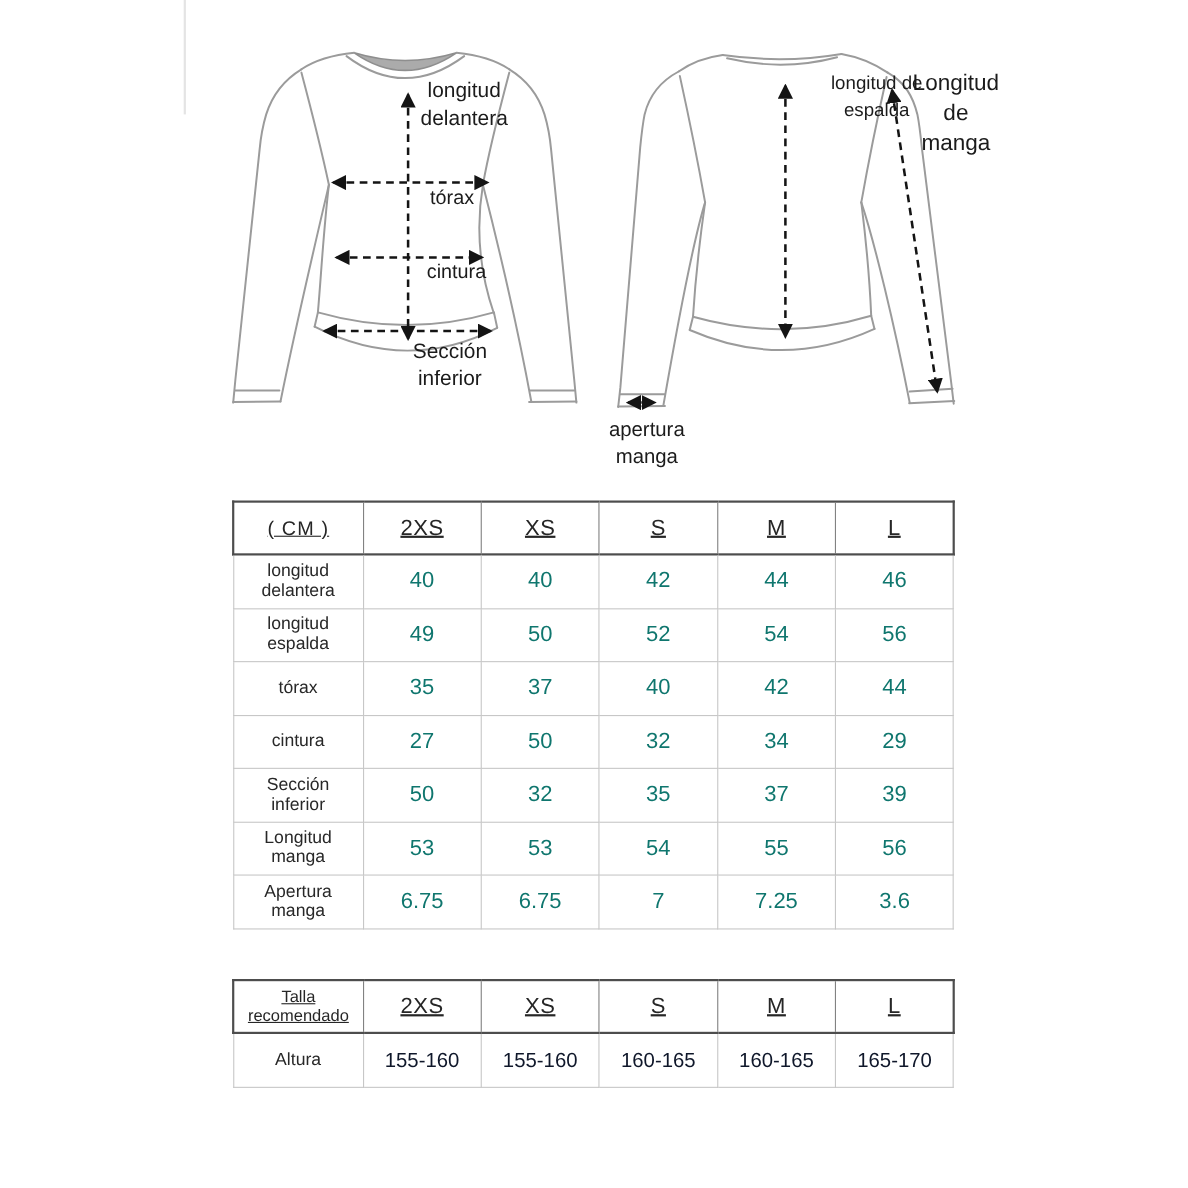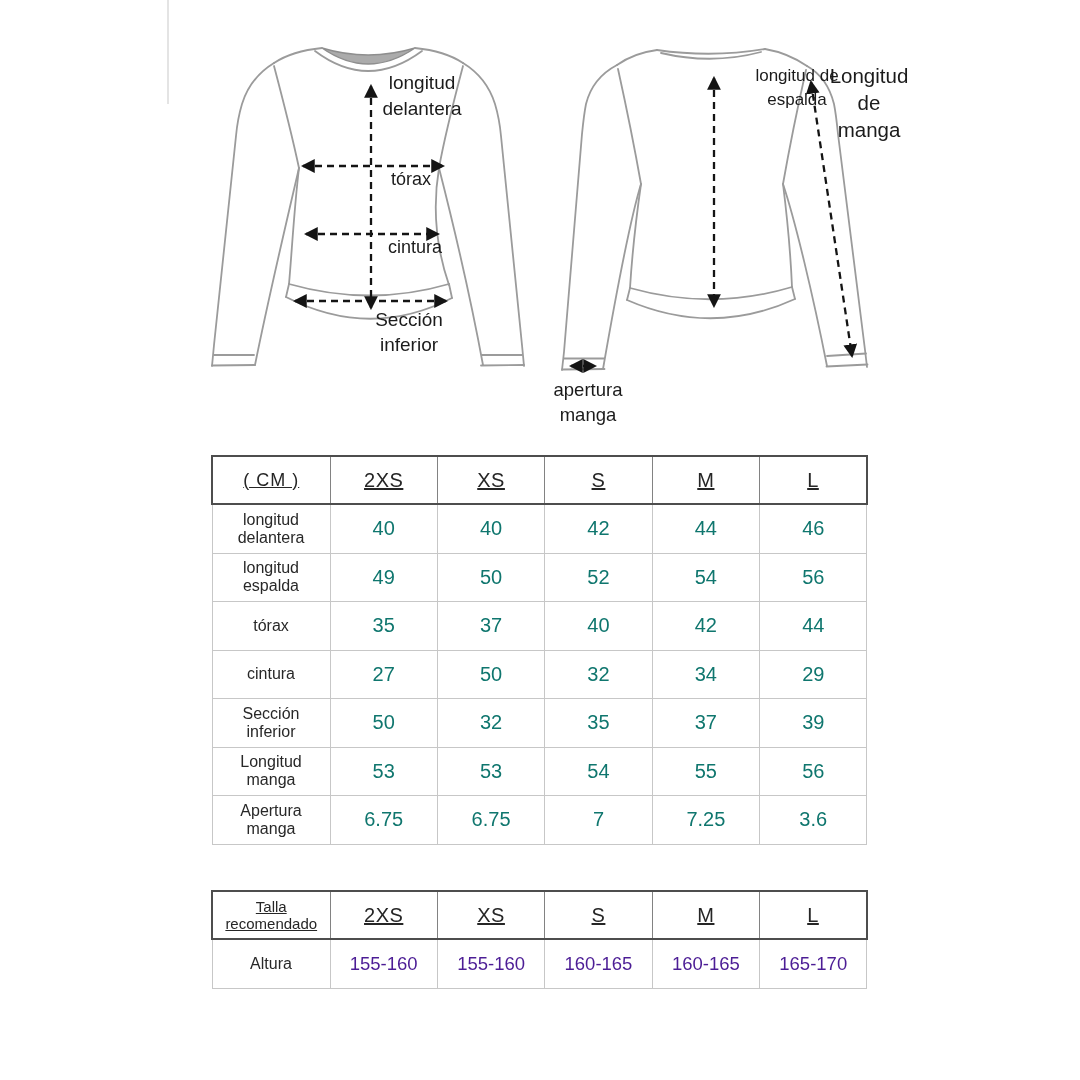--- a/index.html
+++ b/index.html
@@ -23,21 +23,21 @@
   col.c0{width:118px;}
   col.cs{width:107.4px;}
   .tbl th,.tbl td{text-align:center;vertical-align:middle;padding:0;}
   .tbl thead th{border:1px solid #828282;border-top:2px solid #4d4d4d;border-bottom:2px solid #4d4d4d;
                 height:46px;font-size:20px;font-weight:500;color:#262626;letter-spacing:0.5px;text-decoration:underline;}
   .tbl thead th:first-child{border-left:2px solid #4d4d4d;}
   .tbl thead th:last-child{border-right:2px solid #4d4d4d;}
   .t1 thead th.unit{font-size:18px;letter-spacing:1px;}
   .t2 thead th.unit{font-size:15px;line-height:17px;white-space:pre-line;letter-spacing:0;}
   .tbl tbody td{border:1px solid #c7c7c7;height:47.5px;font-size:20px;color:#0f766e;}
-  .t2 tbody td{font-size:18.5px;color:#4c1d95;}
+  .t2 tbody td{font-size:18.5px;color:#0f172a;}
   .tbl tbody td.rowlabel{color:#282828;font-size:16px;line-height:18px;white-space:pre-line;}
 </style>
 </head>
 <body>
 
 <div class="canvas">
 
   <div class="artifact-line"></div>
 
   <div class="diagram">

